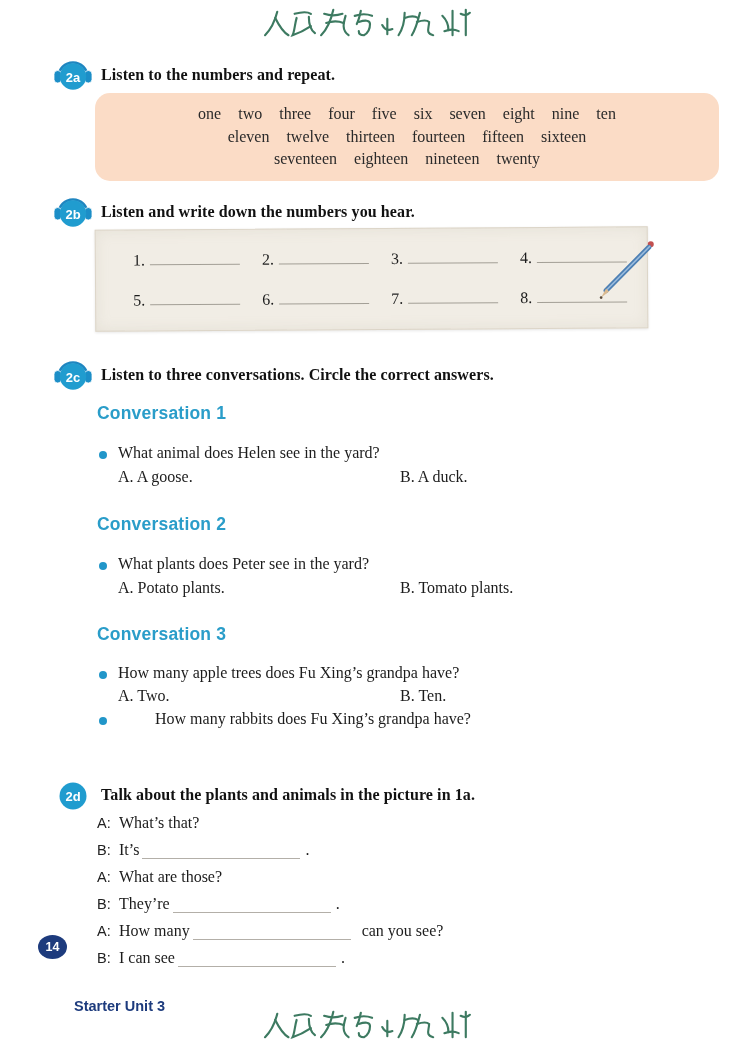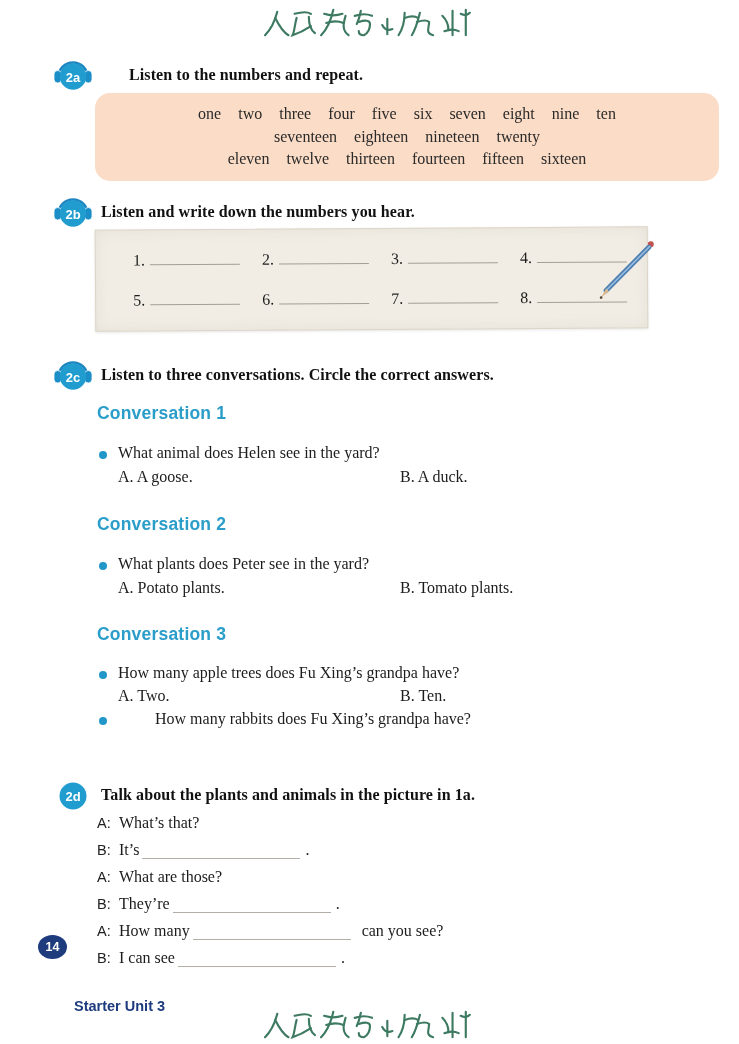--- a/index.html
+++ b/index.html
@@ -112,32 +112,32 @@
     </g>
   </defs>
 </svg>
 
 <div class="page">
 
   <svg class="logo logo-top" viewBox="0 0 210 32">
     <use href="#pep-logo-art"></use>
   </svg>
 
-  <div class="sec-header" style="top:56px;gap:28px;">
+  <div class="sec-header" style="top:56px;">
     <svg class="badge" viewBox="0 0 40 37">
       <use href="#hp-art"></use>
       <text x="20" y="25.5">2a</text>
     </svg>
     <div class="sec-title">Listen to the numbers and repeat.</div>
   </div>
 
   <div class="numbers-box">
     <div>one two three four five six seven eight nine ten</div>
+    <div>eleven twelve thirteen fourteen fifteen sixteen</div>
     <div>seventeen eighteen nineteen twenty</div>
-    <div>eleven twelve thirteen fourteen fifteen sixteen</div>
   </div>
 
   <div class="sec-header" style="top:193px;">
     <svg class="badge" viewBox="0 0 40 37">
       <use href="#hp-art"></use>
       <text x="20" y="25.5">2b</text>
     </svg>
     <div class="sec-title">Listen and write down the numbers you hear.</div>
   </div>
 

